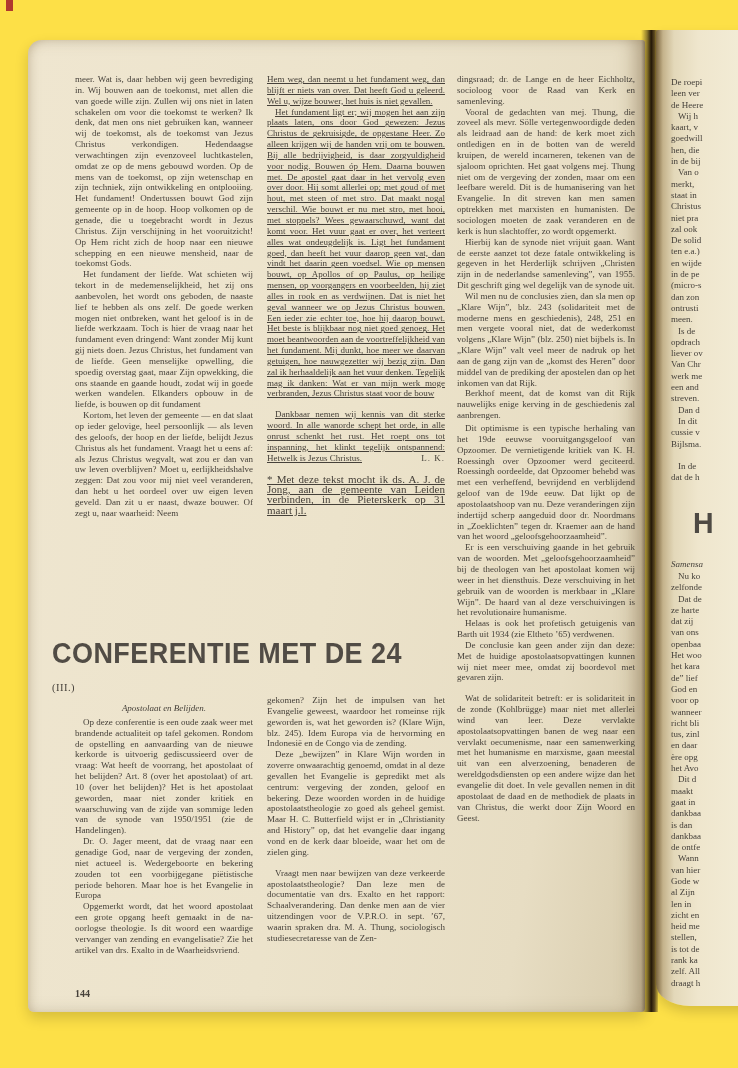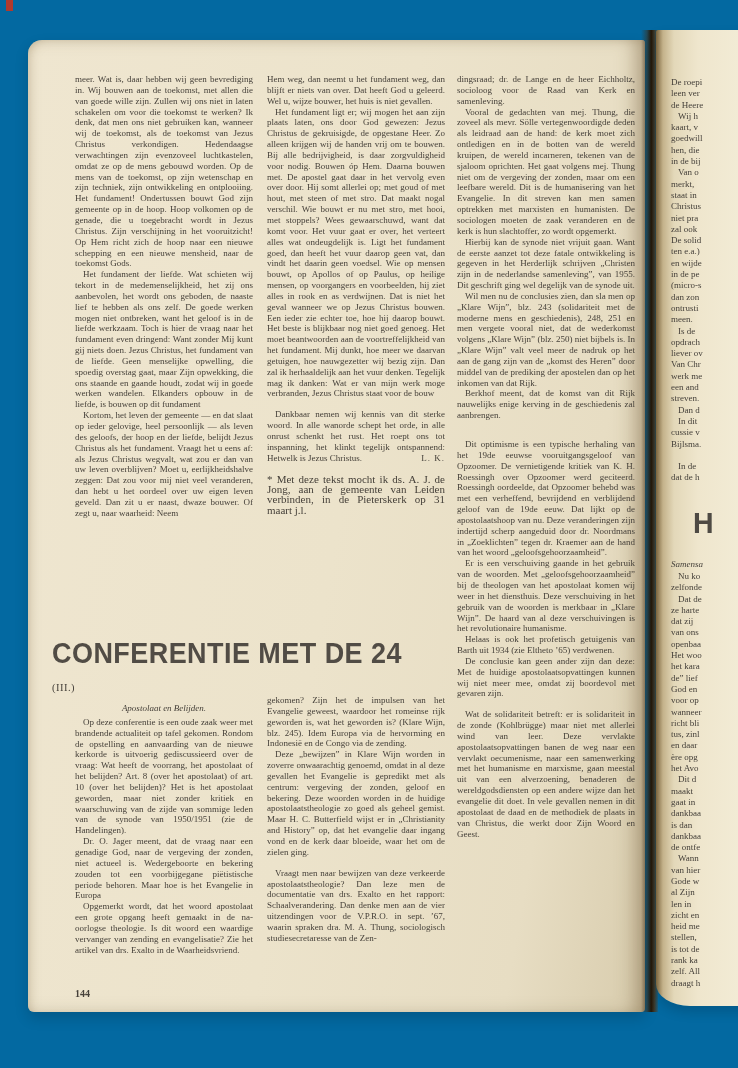--- a/index.html
+++ b/index.html
@@ -1,16 +1,16 @@
 <!DOCTYPE html>
 <html><head>
 <meta charset="utf-8">
 <style>
   html,body{margin:0;padding:0;background:#ffffff;}
-  .stage{position:relative;width:738px;height:1068px;background:#0369a1;overflow:hidden;
+  .stage{position:relative;width:738px;height:1068px;background:#fde047;overflow:hidden;
          font-family:"Liberation Serif",serif;}
   .red-mark{position:absolute;left:6px;top:0;width:7px;height:11px;background:#b03a2e;}
 
   .left-page{position:absolute;left:28px;top:40px;width:617px;height:972px;
     background:linear-gradient(100deg,#efe6d0 0%,#ece3cb 50%,#e7ddc3 82%,#d8ccad 100%);
     border-radius:14px 3px 4px 6px;
     box-shadow:0 6px 14px rgba(0,0,0,.16),
                inset 6px 2px 12px -6px rgba(150,130,95,.55),
                inset -16px 0 20px -8px rgba(110,85,50,.5);}
   .gutter{position:absolute;left:641px;top:30px;width:17px;height:982px;
@@ -19,26 +19,26 @@
   .right-page{position:absolute;left:656px;top:30px;width:82px;height:976px;overflow:hidden;
     background:linear-gradient(to right,#7a643d 0px,#c4b28b 7px,#e3d8b9 18px,#efe6cd 42px,#f2ebd5 82px);
     border-radius:2px 0 0 0;border-bottom-left-radius:34px 22px;
     box-shadow:0 6px 12px rgba(0,0,0,.15);padding-left:28px;}
 
   .col{position:absolute;width:178px;font-size:9px;line-height:10.85px;text-align:justify;
        color:#46413a;overflow:hidden;}
   .col p{margin:0;text-indent:8px;}
   .col p.noindent{text-indent:0;}
   .col p.gap{margin-top:10px;}
-  .col p.biggap{margin-top:18px;}
+  .col p.biggap{margin-top:2px;}
   .col p.footnote{font-size:11px;line-height:10.4px;}
   .sig{float:right;letter-spacing:1px;}
 
   .col1-top{left:47px;top:34px;height:563px;}
-  .col2-top{left:239px;top:34px;height:563px;}
+  .col2-top{left:239px;top:34px;height:563px;text-decoration:underline;}
   .col3{left:429px;top:34px;height:912px;}
 
   .headline{position:absolute;left:24px;top:597px;width:420px;margin:0;
     font-family:"Liberation Sans",sans-serif;font-weight:700;font-size:29px;
     letter-spacing:.5px;color:#514c45;white-space:nowrap;
     transform:scaleX(.93);transform-origin:left center;}
   .headline-sub{position:absolute;left:24px;top:642px;width:400px;text-align:left;
     font-size:10.5px;color:#46413a;letter-spacing:.5px;}
 
   .col1-bottom{left:47px;top:663px;height:290px;}

